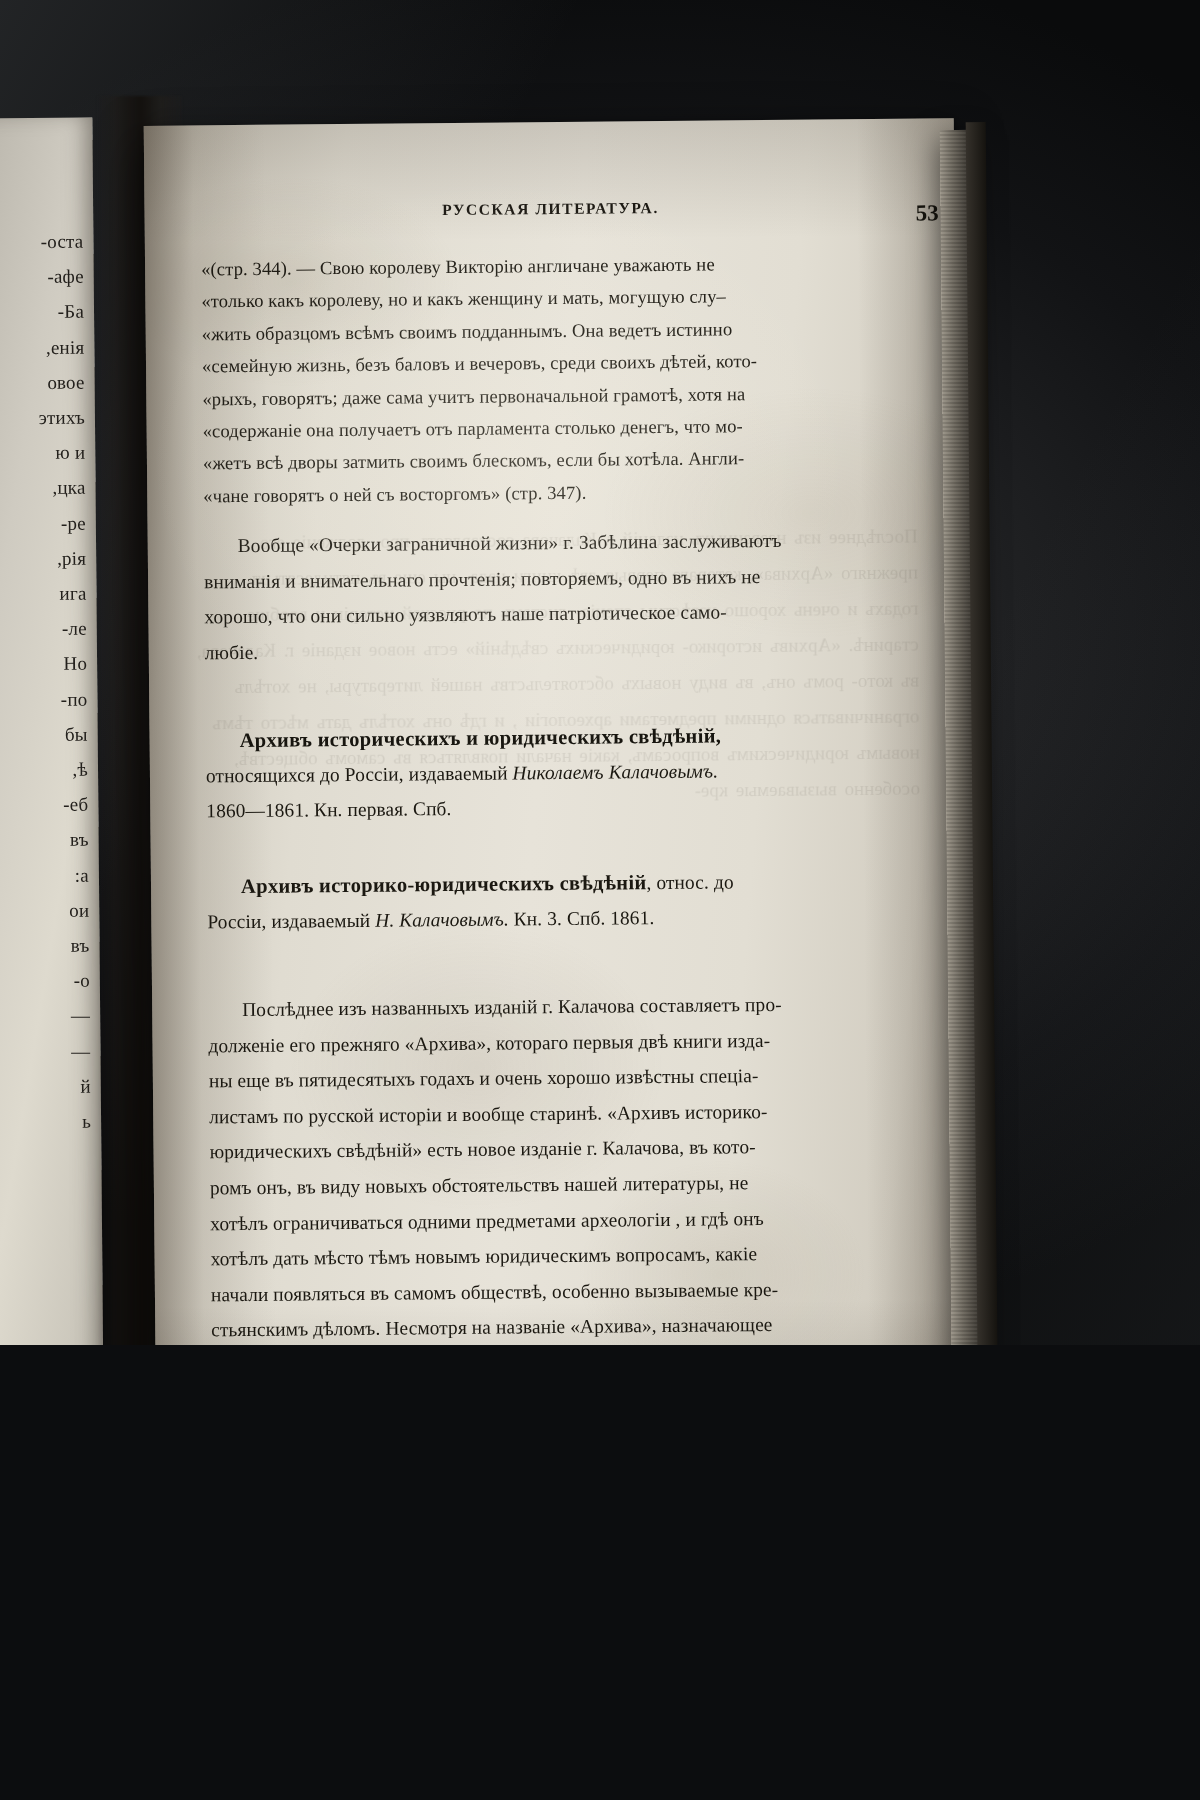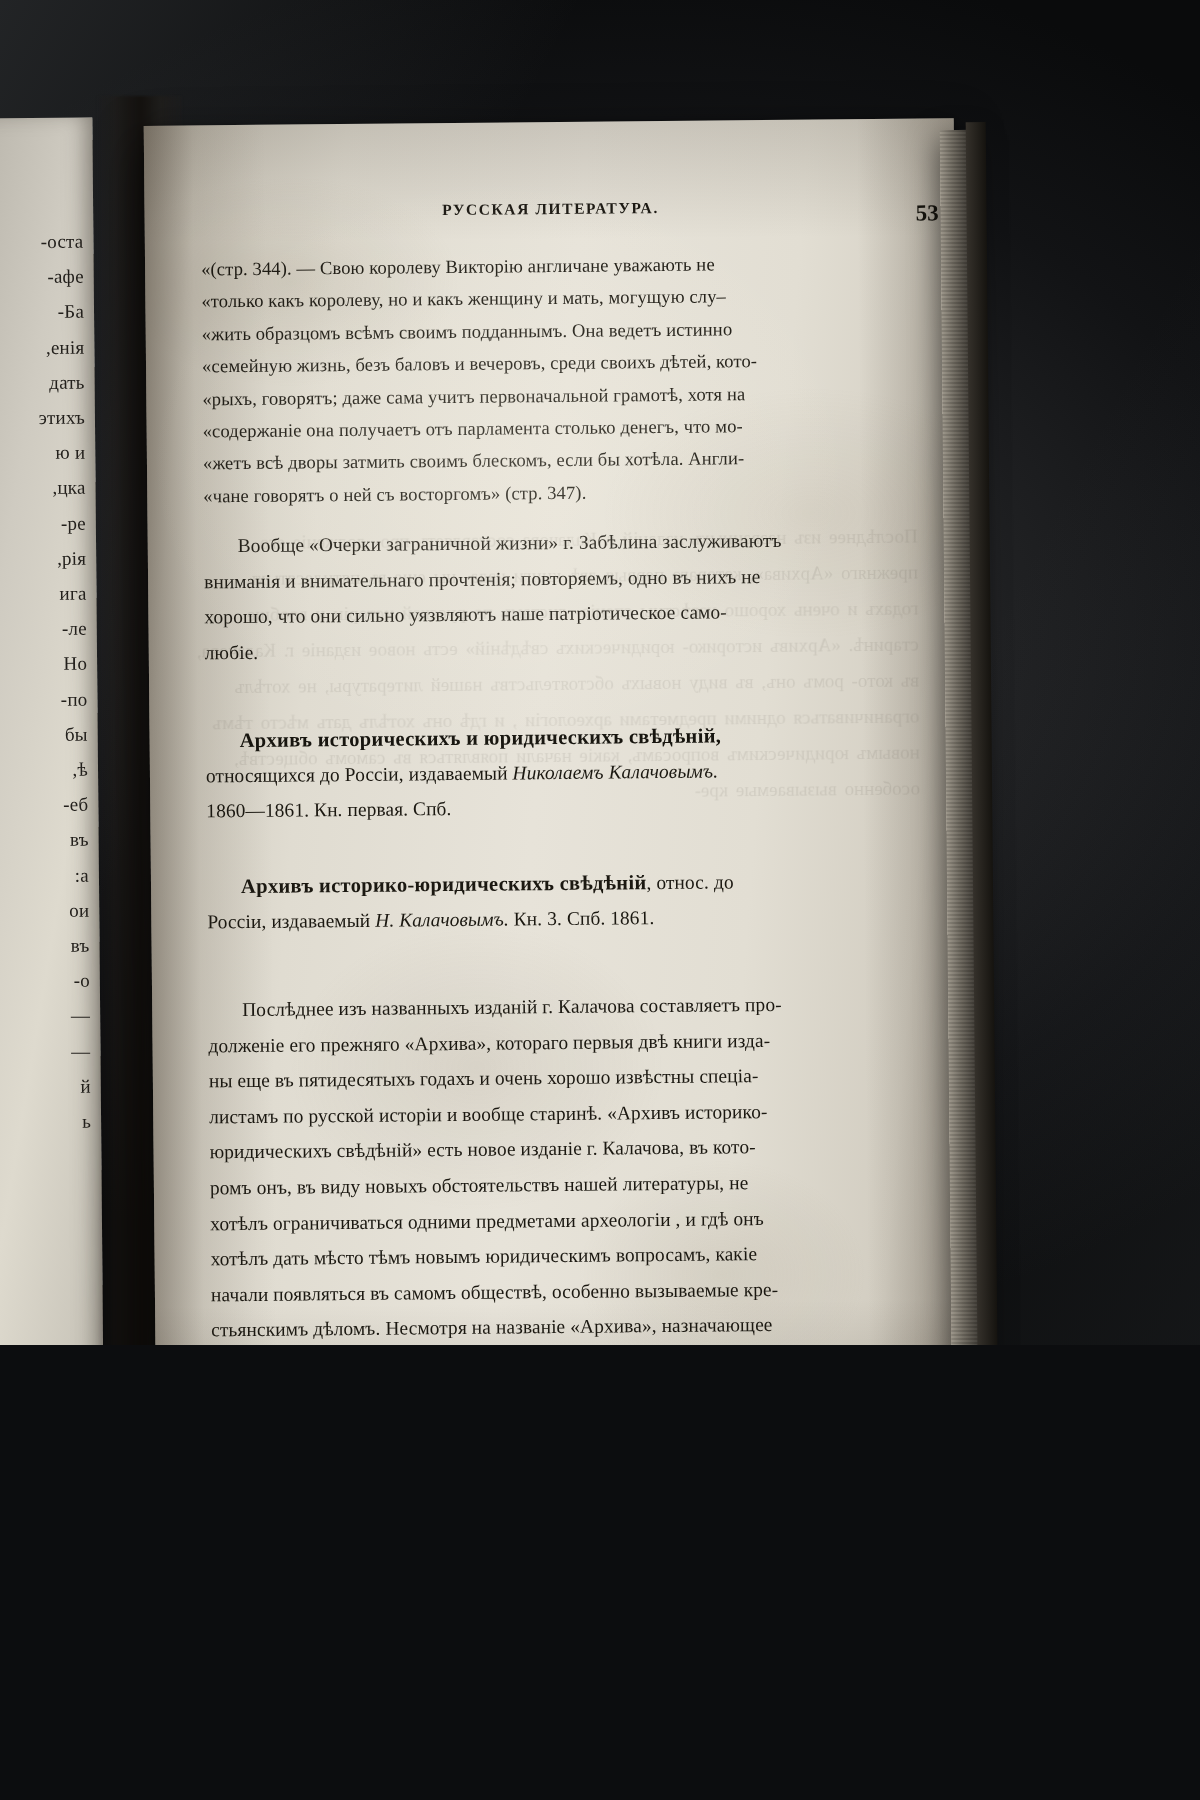--- a/index.html
+++ b/index.html
@@ -164,21 +164,21 @@
 
   <div class="backdrop"></div>
   <div class="backdrop-sheen"></div>
 
   <div class="left-page">
     <div class="left-col" id="left-col">
         <div>оста-</div>
         <div>афе-</div>
         <div>Ба-</div>
         <div>енія,</div>
-        <div>дать</div>
+        <div>овое</div>
         <div>этихъ</div>
         <div>ю и</div>
         <div>цка,</div>
         <div>ре-</div>
         <div>рія,</div>
         <div>ига</div>
         <div>ле-</div>
         <div>Но</div>
         <div>по-</div>
         <div>бы</div>

